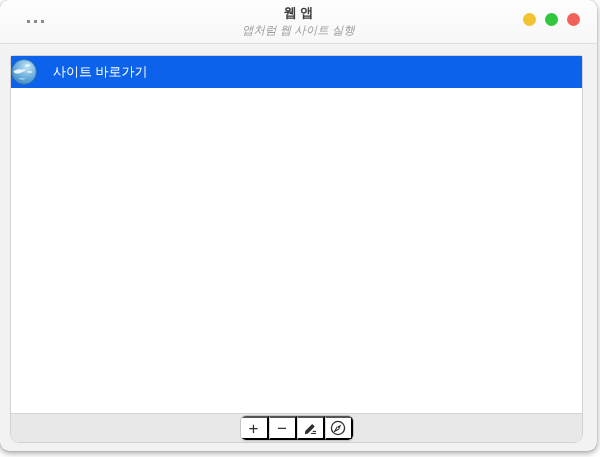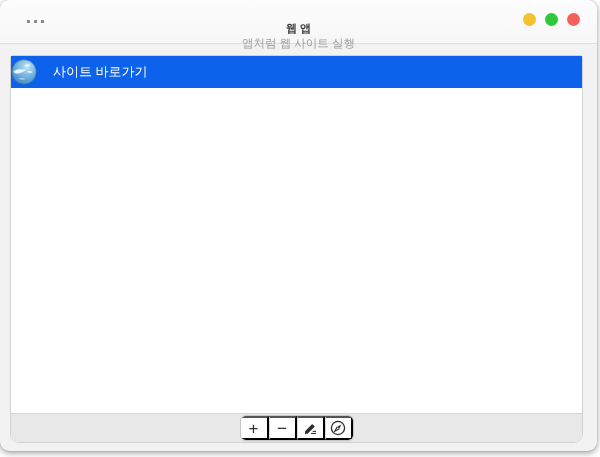--- a/index.html
+++ b/index.html
@@ -14,22 +14,22 @@
     background:#f3f2f2;border-radius:9px;overflow:hidden;
     box-shadow:0 2px 6px rgba(0,0,0,.38), 0 0 1px rgba(0,0,0,.35);
   }
   
   .titlebar{
     position:absolute;left:0;top:0;right:0;height:43px;
     background:linear-gradient(#fdfdfd,#f7f7f7);
     border-bottom:1px solid #dedede;
   }
   .titles{position:absolute;left:0;right:0;top:5px;text-align:center;line-height:1.3;}
-  .title{font-size:11px;font-weight:bold;color:#3b3b3b;margin-top:16px;}
-  .subtitle{font-size:11.5px;color:#9d9d9d;margin-top:1px;}
+  .title{font-size:13px;font-weight:bold;color:#3b3b3b;}
+  .subtitle{font-size:11.5px;color:#9d9d9d;margin-top:1px;font-style:italic;}
   .menu-btn{
     position:absolute;left:17px;top:9px;width:36px;height:24px;
     display:flex;align-items:center;justify-content:center;gap:4px;cursor:pointer;
   }
   .menu-btn i{display:block;width:3px;height:3px;background:#8b8b8b;}
   .controls{position:absolute;right:17px;top:13px;display:flex;gap:9px;}
   .ctrl{width:13px;height:13px;border-radius:50%;cursor:pointer;}
   .ctrl.min{background:#f2c230;}
   .ctrl.max{background:#30c73c;}
   .ctrl.close{background:#f4615b;}

